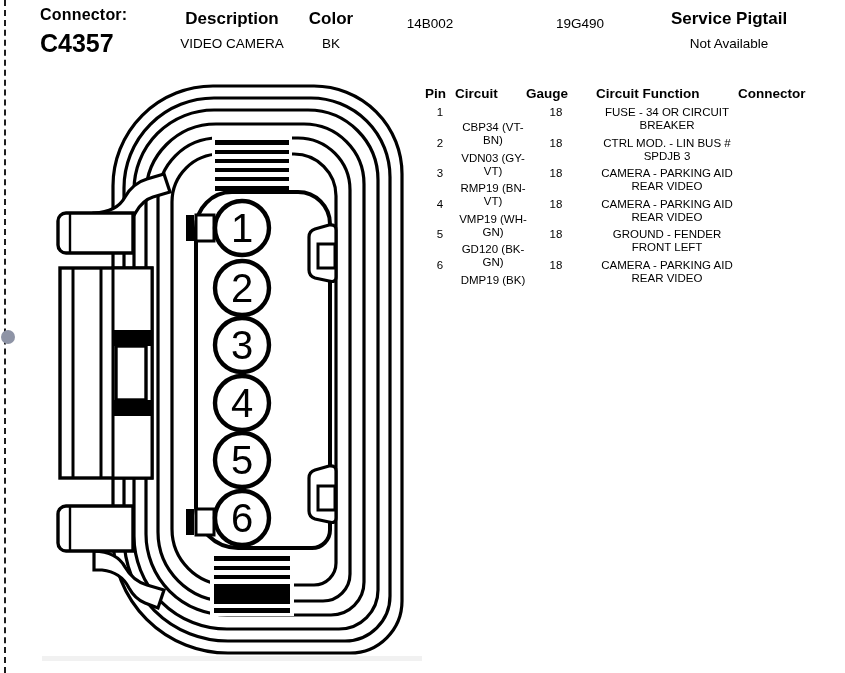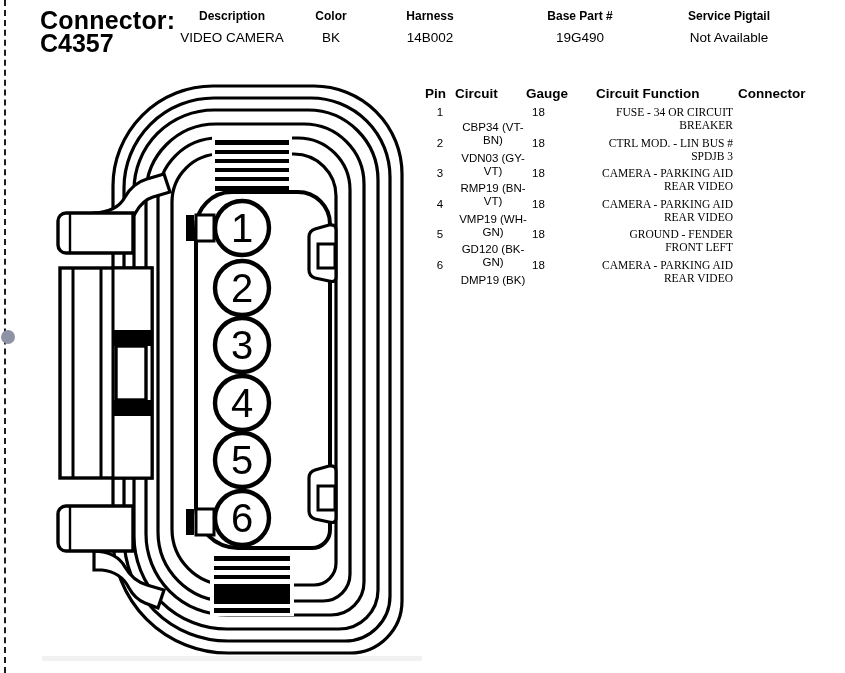--- a/index.html
+++ b/index.html
@@ -5,41 +5,41 @@
   html,body{margin:0;padding:0;background:#ffffff;}
   .page{
     position:relative;width:845px;height:673px;background:#ffffff;
     font-family:"Liberation Sans", sans-serif;color:#000;overflow:hidden;
   }
   .dashed-edge{position:absolute;left:4px;top:0;height:673px;width:0;border-left:2px dashed #1c1c1c;}
   .drag-dot{position:absolute;left:1px;top:330px;width:14px;height:14px;border-radius:50%;background:#8e94a6;}
   .faint-strip{position:absolute;left:42px;top:656px;width:380px;height:5px;background:#f1f1f1;}
 
   
-  .conn-label{position:absolute;left:40px;top:6px;font-size:25px;font-weight:bold;letter-spacing:.2px;}
+  .conn-label{position:absolute;left:40px;top:6px;font-size:16px;font-weight:bold;letter-spacing:.2px;}
   .conn-id{position:absolute;left:40px;top:29px;font-size:25px;font-weight:bold;}
   .hfield{position:absolute;top:9px;width:160px;text-align:center;}
-  .hfield .lbl{font-size:12px;font-weight:bold;}
+  .hfield .lbl{font-size:17px;font-weight:bold;}
   .hfield .val{font-size:13.5px;margin-top:7px;}
   .hf0{left:152px;} .hf1{left:251px;} .hf2{left:350px;} .hf3{left:500px;} .hf4{left:649px;}
 
   
   .thead span{position:absolute;top:86px;font-size:13.5px;font-weight:bold;}
   .th-pin{left:425px;width:30px;}
   .th-circuit{left:455px;width:76px;}
   .th-gauge{left:526px;width:60px;}
   .th-function{left:596px;width:132px;}
   .th-qualifier{left:738px;width:66px;}
   .trow{position:absolute;left:0;width:845px;font-size:11.5px;line-height:13px;}
   .r0{top:106px;} .r1{top:137px;} .r2{top:167px;} .r3{top:198px;} .r4{top:228px;} .r5{top:259px;}
   .cell{position:absolute;top:0;}
   .c-pin{left:425px;width:30px;text-align:center;}
   .c-circuit{left:459px;width:68px;text-align:center;margin-top:15px;}
-  .c-gauge{left:532px;width:48px;}
-  .c-function{left:601px;width:132px;text-align:right;font-family:Liberation Serif, serif;}
+  .c-gauge{left:532px;width:48px;text-align:center;}
+  .c-function{left:601px;width:132px;text-align:center;}
   .c-qualifier{left:738px;width:66px;text-align:center;}
 
   .diagram-svg{position:absolute;left:0;top:0;}
   svg text.pin-num{font-family:"Liberation Sans",sans-serif;font-size:40px;fill:#000;}
 </style>
 </head>
 <body>
 
 <div class="page">
 
@@ -140,25 +140,23 @@
 
   <div class="hfield hf0">
     <div class="lbl">Description</div>
     <div class="val">VIDEO CAMERA</div>
   </div>
   <div class="hfield hf1">
     <div class="lbl">Color</div>
     <div class="val">BK</div>
   </div>
   <div class="hfield hf2">
-    <div class="lbl">Harness</div>
     <div class="val">14B002</div>
   </div>
   <div class="hfield hf3">
-    <div class="lbl">Base Part #</div>
     <div class="val">19G490</div>
   </div>
   <div class="hfield hf4">
     <div class="lbl">Service Pigtail</div>
     <div class="val">Not Available</div>
   </div>
 
   <div class="thead">
     <span class="th-pin">Pin</span>
     <span class="th-circuit">Circuit</span>

